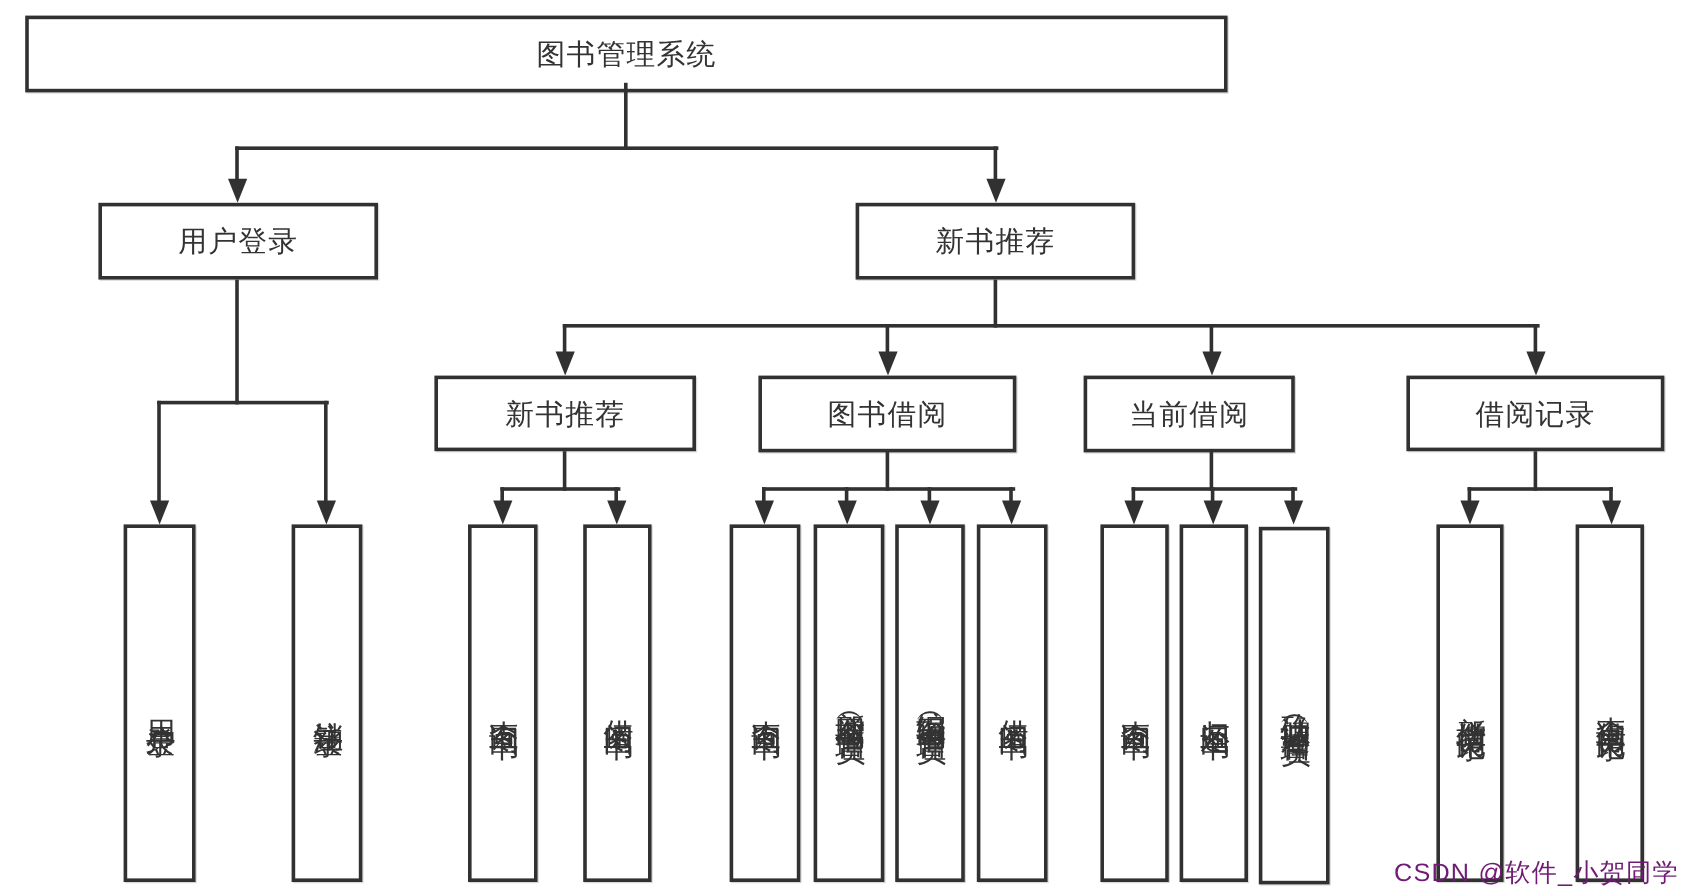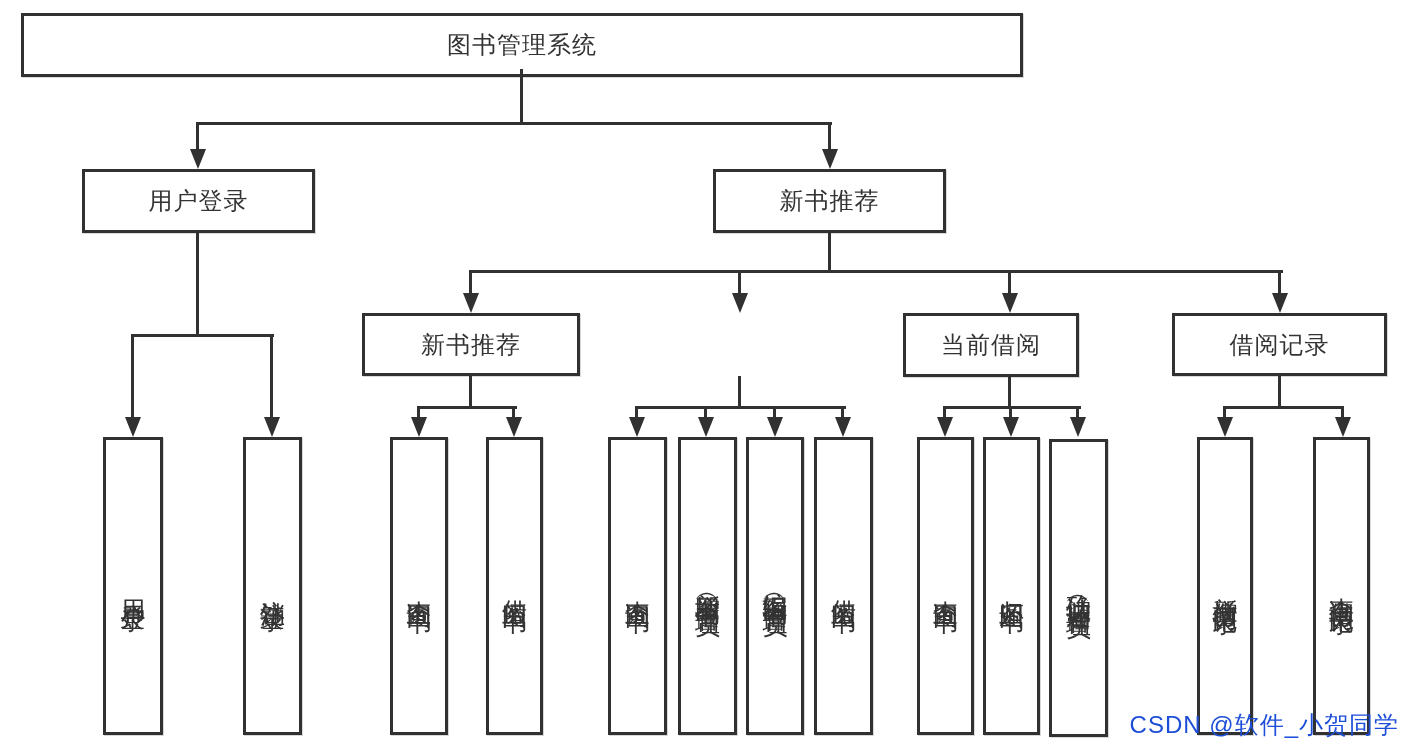--- a/index.html
+++ b/index.html
@@ -45,22 +45,22 @@
   .hline{position:absolute;height:3px;background:var(--line);}
   .arrow{
     position:absolute;width:0;height:0;
     border-left:8px solid transparent;
     border-right:8px solid transparent;
     border-top:20px solid var(--line);
   }
   #watermark{
     position:absolute;
     right:6px;bottom:6px;
-    font-size:24px;
-    color:#1d4ed8;
+    font-size:21px;
+    color:#701a75;
     letter-spacing:1px;
     z-index:10;
   }
 </style>
 </head>
 <body>
 
 <div id="canvas">
 
   <div class="box" style="left:21px;top:13px;width:1002px;height:64px;">
@@ -94,20 +94,23 @@
   <div class="arrow" style="left:463px;top:293px;"></div>
   <div class="vline" style="left:738px;top:270px;height:24px;"></div>
   <div class="arrow" style="left:732px;top:293px;"></div>
   <div class="vline" style="left:1008px;top:270px;height:24px;"></div>
   <div class="arrow" style="left:1002px;top:293px;"></div>
   <div class="vline" style="left:1278px;top:270px;height:24px;"></div>
   <div class="arrow" style="left:1272px;top:293px;"></div>
 
   <div class="box" style="left:362px;top:313px;width:218px;height:63px;">
     <span>新书推荐</span>
+  </div>
+  <div class="box" style="left:632px;top:313px;width:215px;height:64px;">
+    <span>图书借阅</span>
   </div>
   <div class="box" style="left:903px;top:313px;width:176px;height:64px;">
     <span>当前借阅</span>
   </div>
   <div class="box" style="left:1172px;top:313px;width:215px;height:63px;">
     <span>借阅记录</span>
   </div>
 
   <div class="vline" style="left:469px;top:376px;height:33px;"></div>
   <div class="hline" style="left:417px;top:406px;width:100px;"></div>

